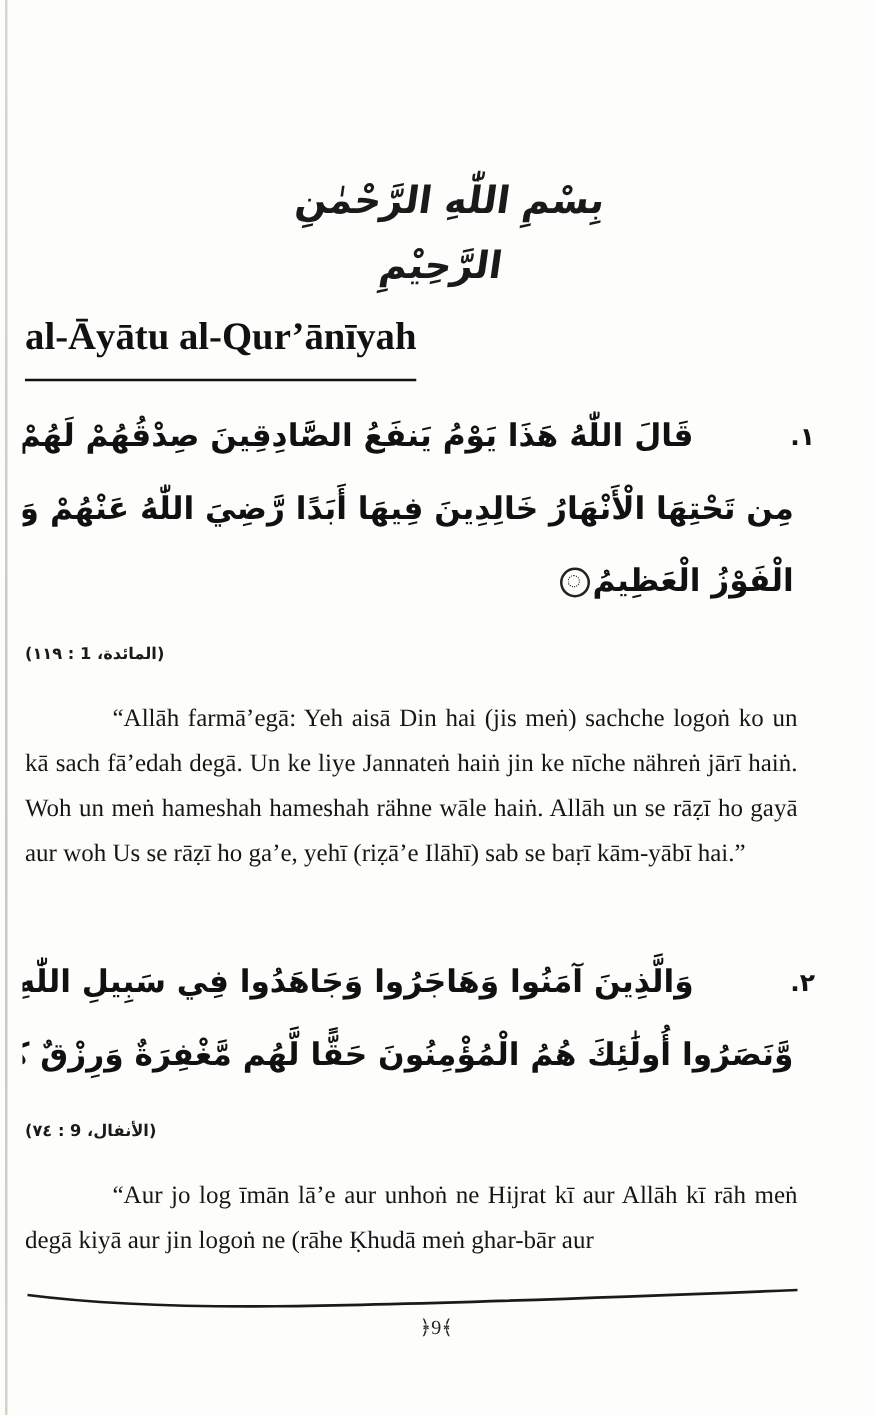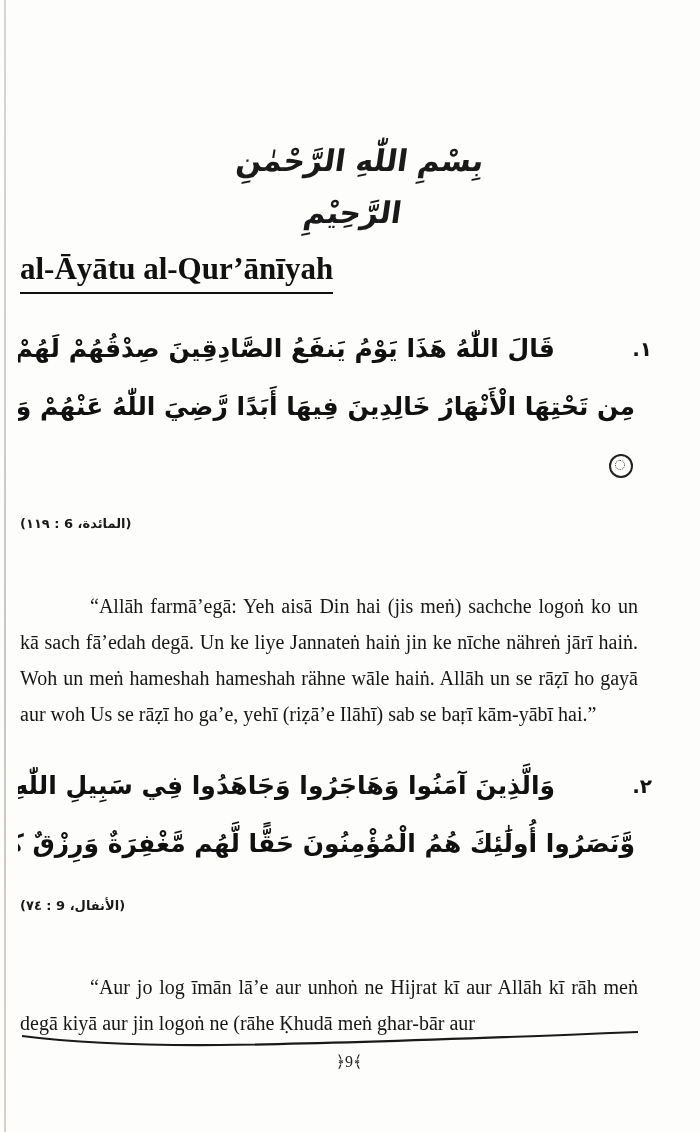--- a/index.html
+++ b/index.html
@@ -20,21 +20,21 @@
     font-family:"DejaVu Sans", sans-serif;
     font-size:30px; font-weight:bold; line-height:52px;
     direction:rtl; color:#1a1a1a;
     letter-spacing:-1px;
     transform:skewX(-8deg);
   }
   .title {
     position:absolute; left:20px; top:250px;
     font-family:"Liberation Serif", serif;
     font-size:31px; font-weight:bold; color:#111;
-    border-bottom:2px solid #111; padding-bottom:4px;
+    border-bottom:2px solid #111; padding-bottom:15px;
     line-height:38px;
   }
   .verse {
     position:absolute; left:18px; width:617px;
     direction:rtl; text-align:justify;
     font-family:"DejaVu Sans", sans-serif;
     font-weight:bold; color:#111;
   }
   .verse-line { height:58px; line-height:58px; font-size:25px; white-space:nowrap; overflow:hidden; }
   .verse-line.last { text-align:right; }
@@ -54,21 +54,20 @@
   .ref {
     position:absolute; left:20px;
     font-family:"DejaVu Sans", sans-serif; font-weight:bold; font-size:13px;
     direction:rtl; unicode-bidi:isolate; color:#1a1a1a;
   }
   .trans {
     position:absolute; left:20px; width:618px;
     font-family:"Liberation Serif", serif;
     font-size:20px; line-height:36px; color:#161616;
     text-align:justify;
-    margin-top:31px;
   }
   .trans .indent { display:inline-block; width:70px; }
   .rule {
     position:absolute; left:20px; top:1030px; width:620px; height:20px;
   }
   .page-num {
     position:absolute; left:314px; top:1052px; width:70px; text-align:center;
     font-family:"Liberation Serif", serif; font-size:16px; color:#222;
   }
 </style>
@@ -78,23 +77,23 @@
 <div class="gutter"></div>
 
 <div class="bismillah">بِسْمِ اللّٰهِ الرَّحْمٰنِ الرَّحِيْمِ</div>
 
 <div class="title">al-Āyātu al-Qur’ānīyah</div>
 
 <div class="verse-num" style="top:337px;">١.</div>
 <div class="verse" style="top:320px;">
   <div class="verse-line" style="padding-right:80px;">قَالَ اللّٰهُ هَذَا يَوْمُ يَنفَعُ الصَّادِقِينَ صِدْقُهُمْ لَهُمْ جَنَّاتٌ تَجْرِي</div>
   <div class="verse-line">مِن تَحْتِهَا الْأَنْهَارُ خَالِدِينَ فِيهَا أَبَدًا رَّضِيَ اللّٰهُ عَنْهُمْ وَرَضُوا عَنْهُ ذَٰلِكَ</div>
-  <div class="verse-line last"><span class="ayah-mark"></span></div>
+  <div class="verse-line last"><span>الْفَوْزُ الْعَظِيمُ</span><span class="ayah-mark"></span></div>
 </div>
-<div class="ref" style="top:516px;">(المائدة، 6 : ١١٩)</div>
+<div class="ref" style="top:516px;">(المائدة، 1 : ١١٩)</div>
 
 <div class="trans" style="top:557px;"><span class="indent"></span><span>“Allāh farmā’egā: Yeh aisā Din hai (jis meṅ) sachche logoṅ ko un kā sach fā’edah degā. Un ke liye Jannateṅ haiṅ jin ke nīche nähreṅ jārī haiṅ. Woh un meṅ hameshah hameshah rähne wāle haiṅ. Allāh un se rāẓī ho gayā aur woh Us se rāẓī ho ga’e, yehī (riẓā’e Ilāhī) sab se baṛī kām-yābī hai.”</span></div>
 
 <div class="verse-num" style="top:774px;">٢.</div>
 <div class="verse" style="top:757px;">
   <div class="verse-line" style="padding-right:80px;">وَالَّذِينَ آمَنُوا وَهَاجَرُوا وَجَاهَدُوا فِي سَبِيلِ اللّٰهِ وَالَّذِينَ آوَوا</div>
   <div class="verse-line last"><span>وَّنَصَرُوا أُولَٰئِكَ هُمُ الْمُؤْمِنُونَ حَقًّا لَّهُم مَّغْفِرَةٌ وَرِزْقٌ كَرِيمٌ</span></div>
 </div>
 <div class="ref" style="top:898px;">(الأنفال، 9 : ٧٤)</div>
 

